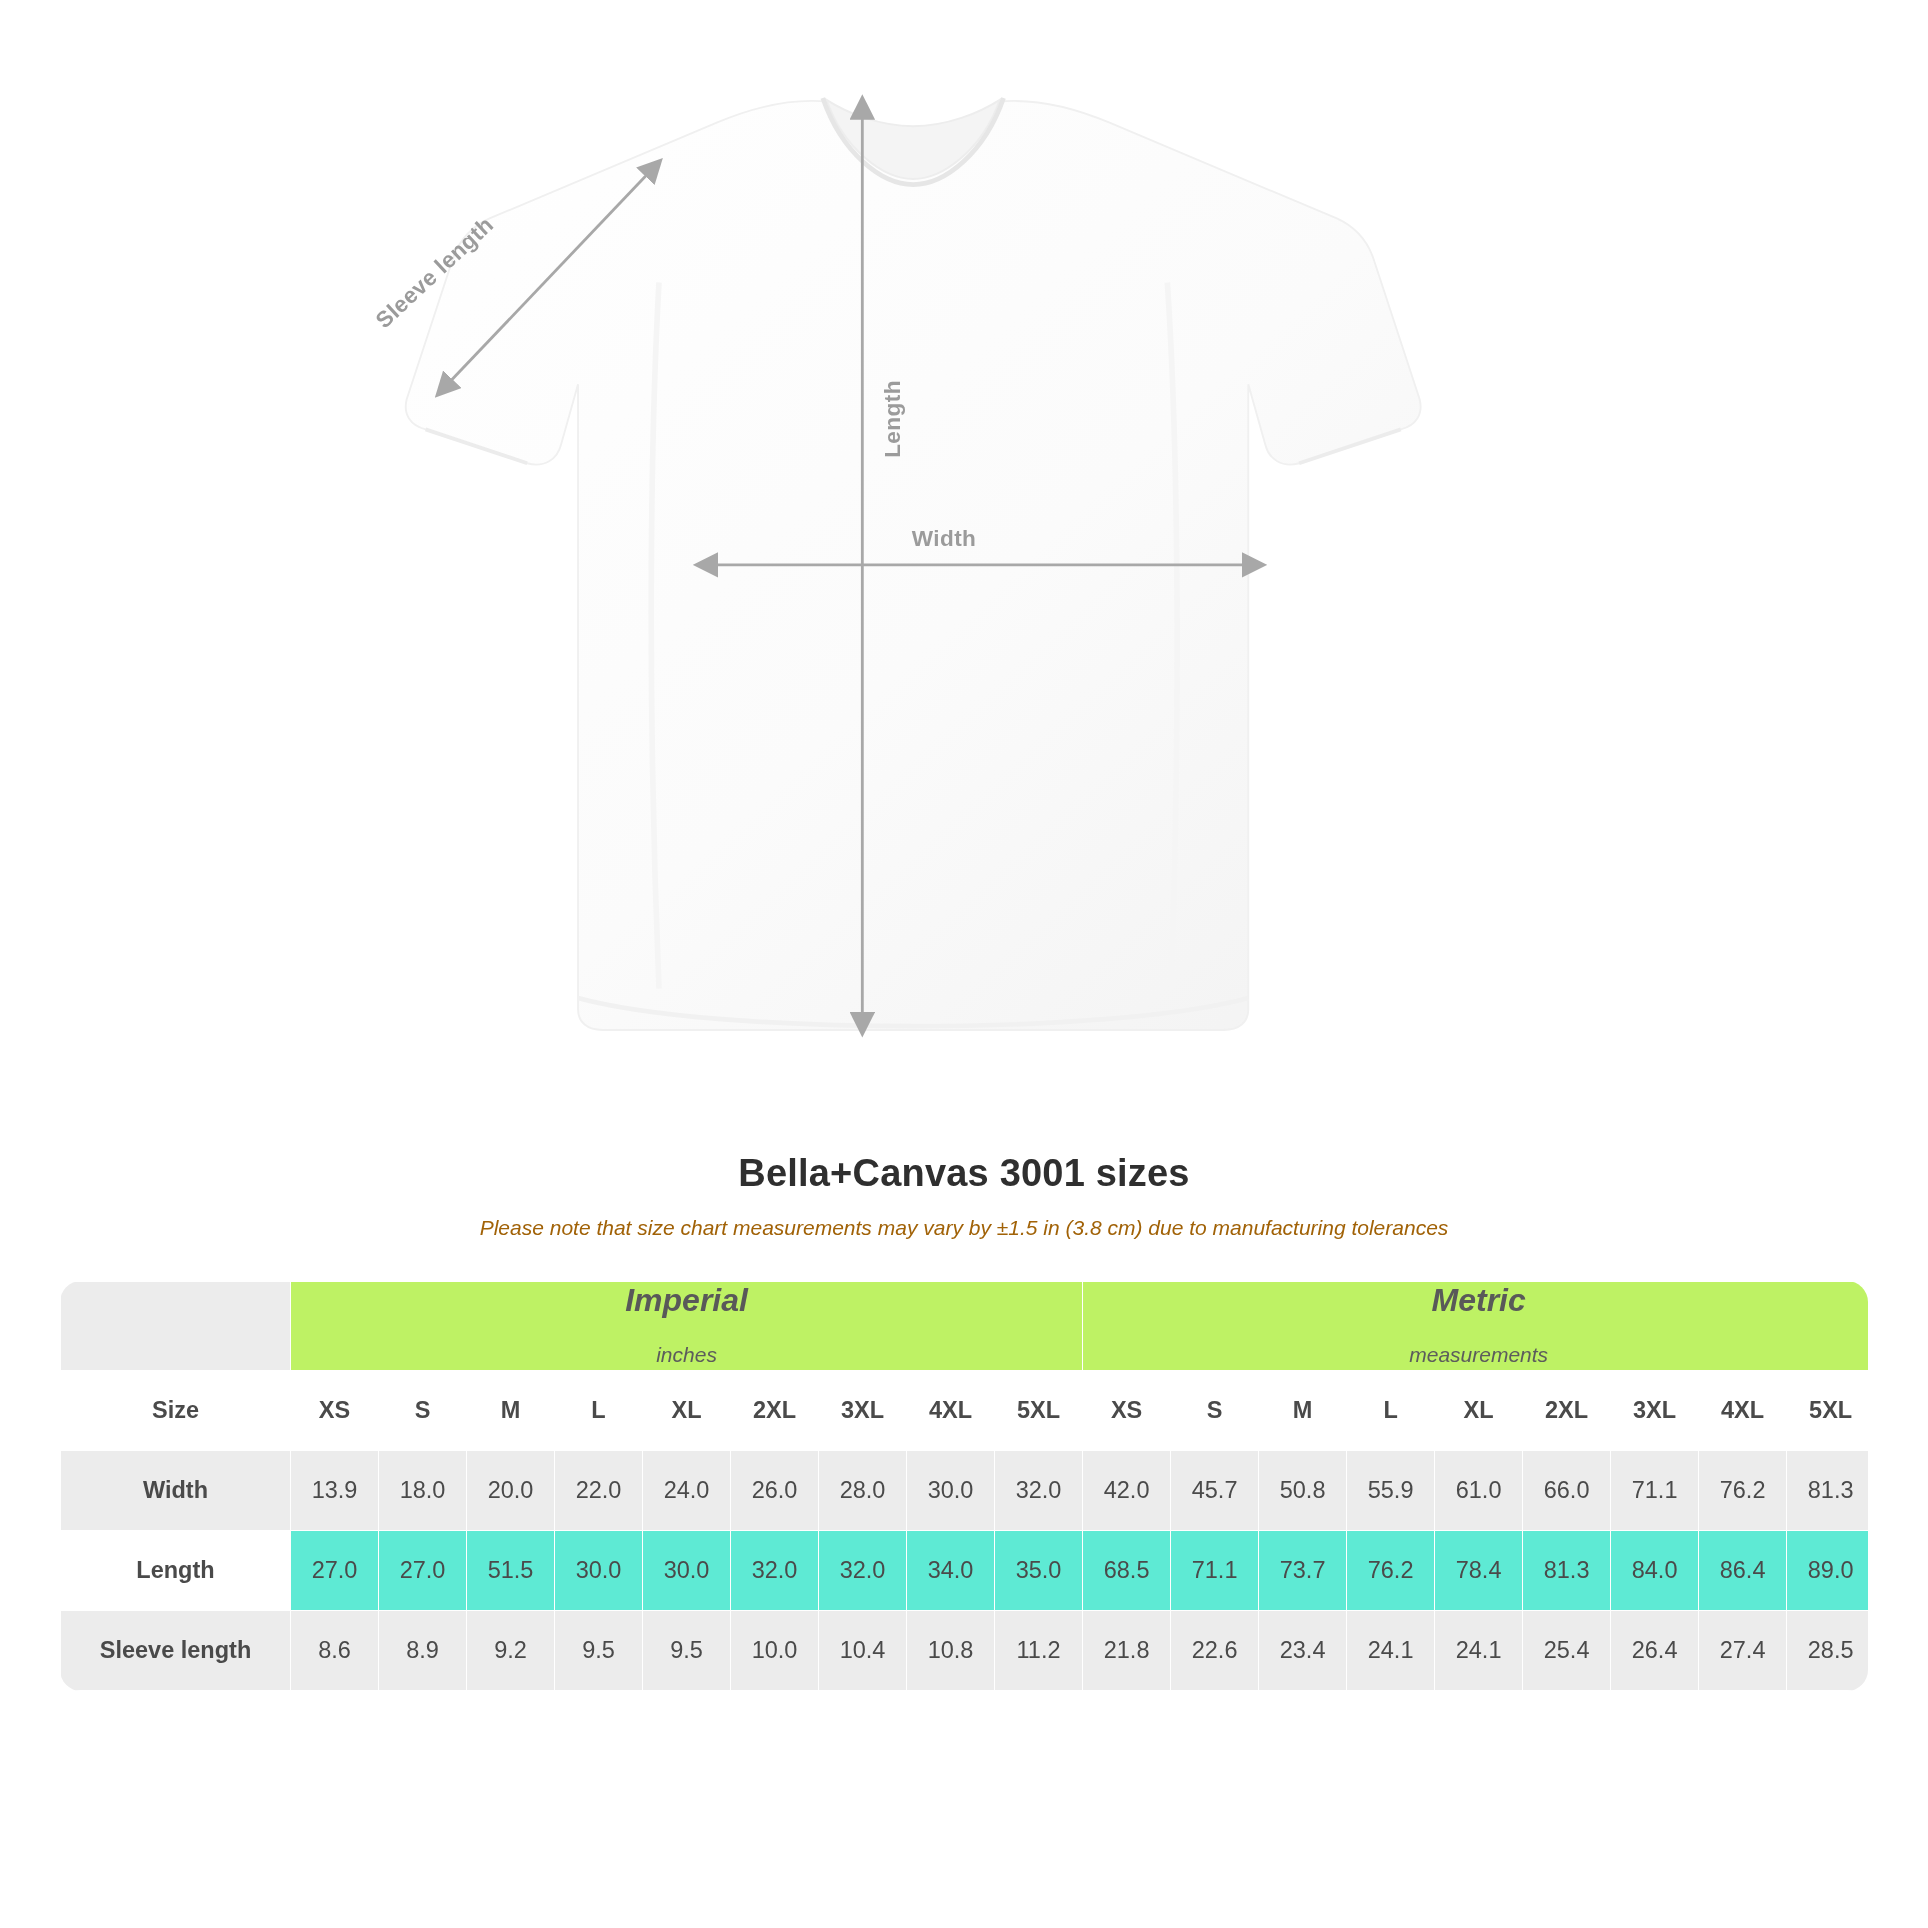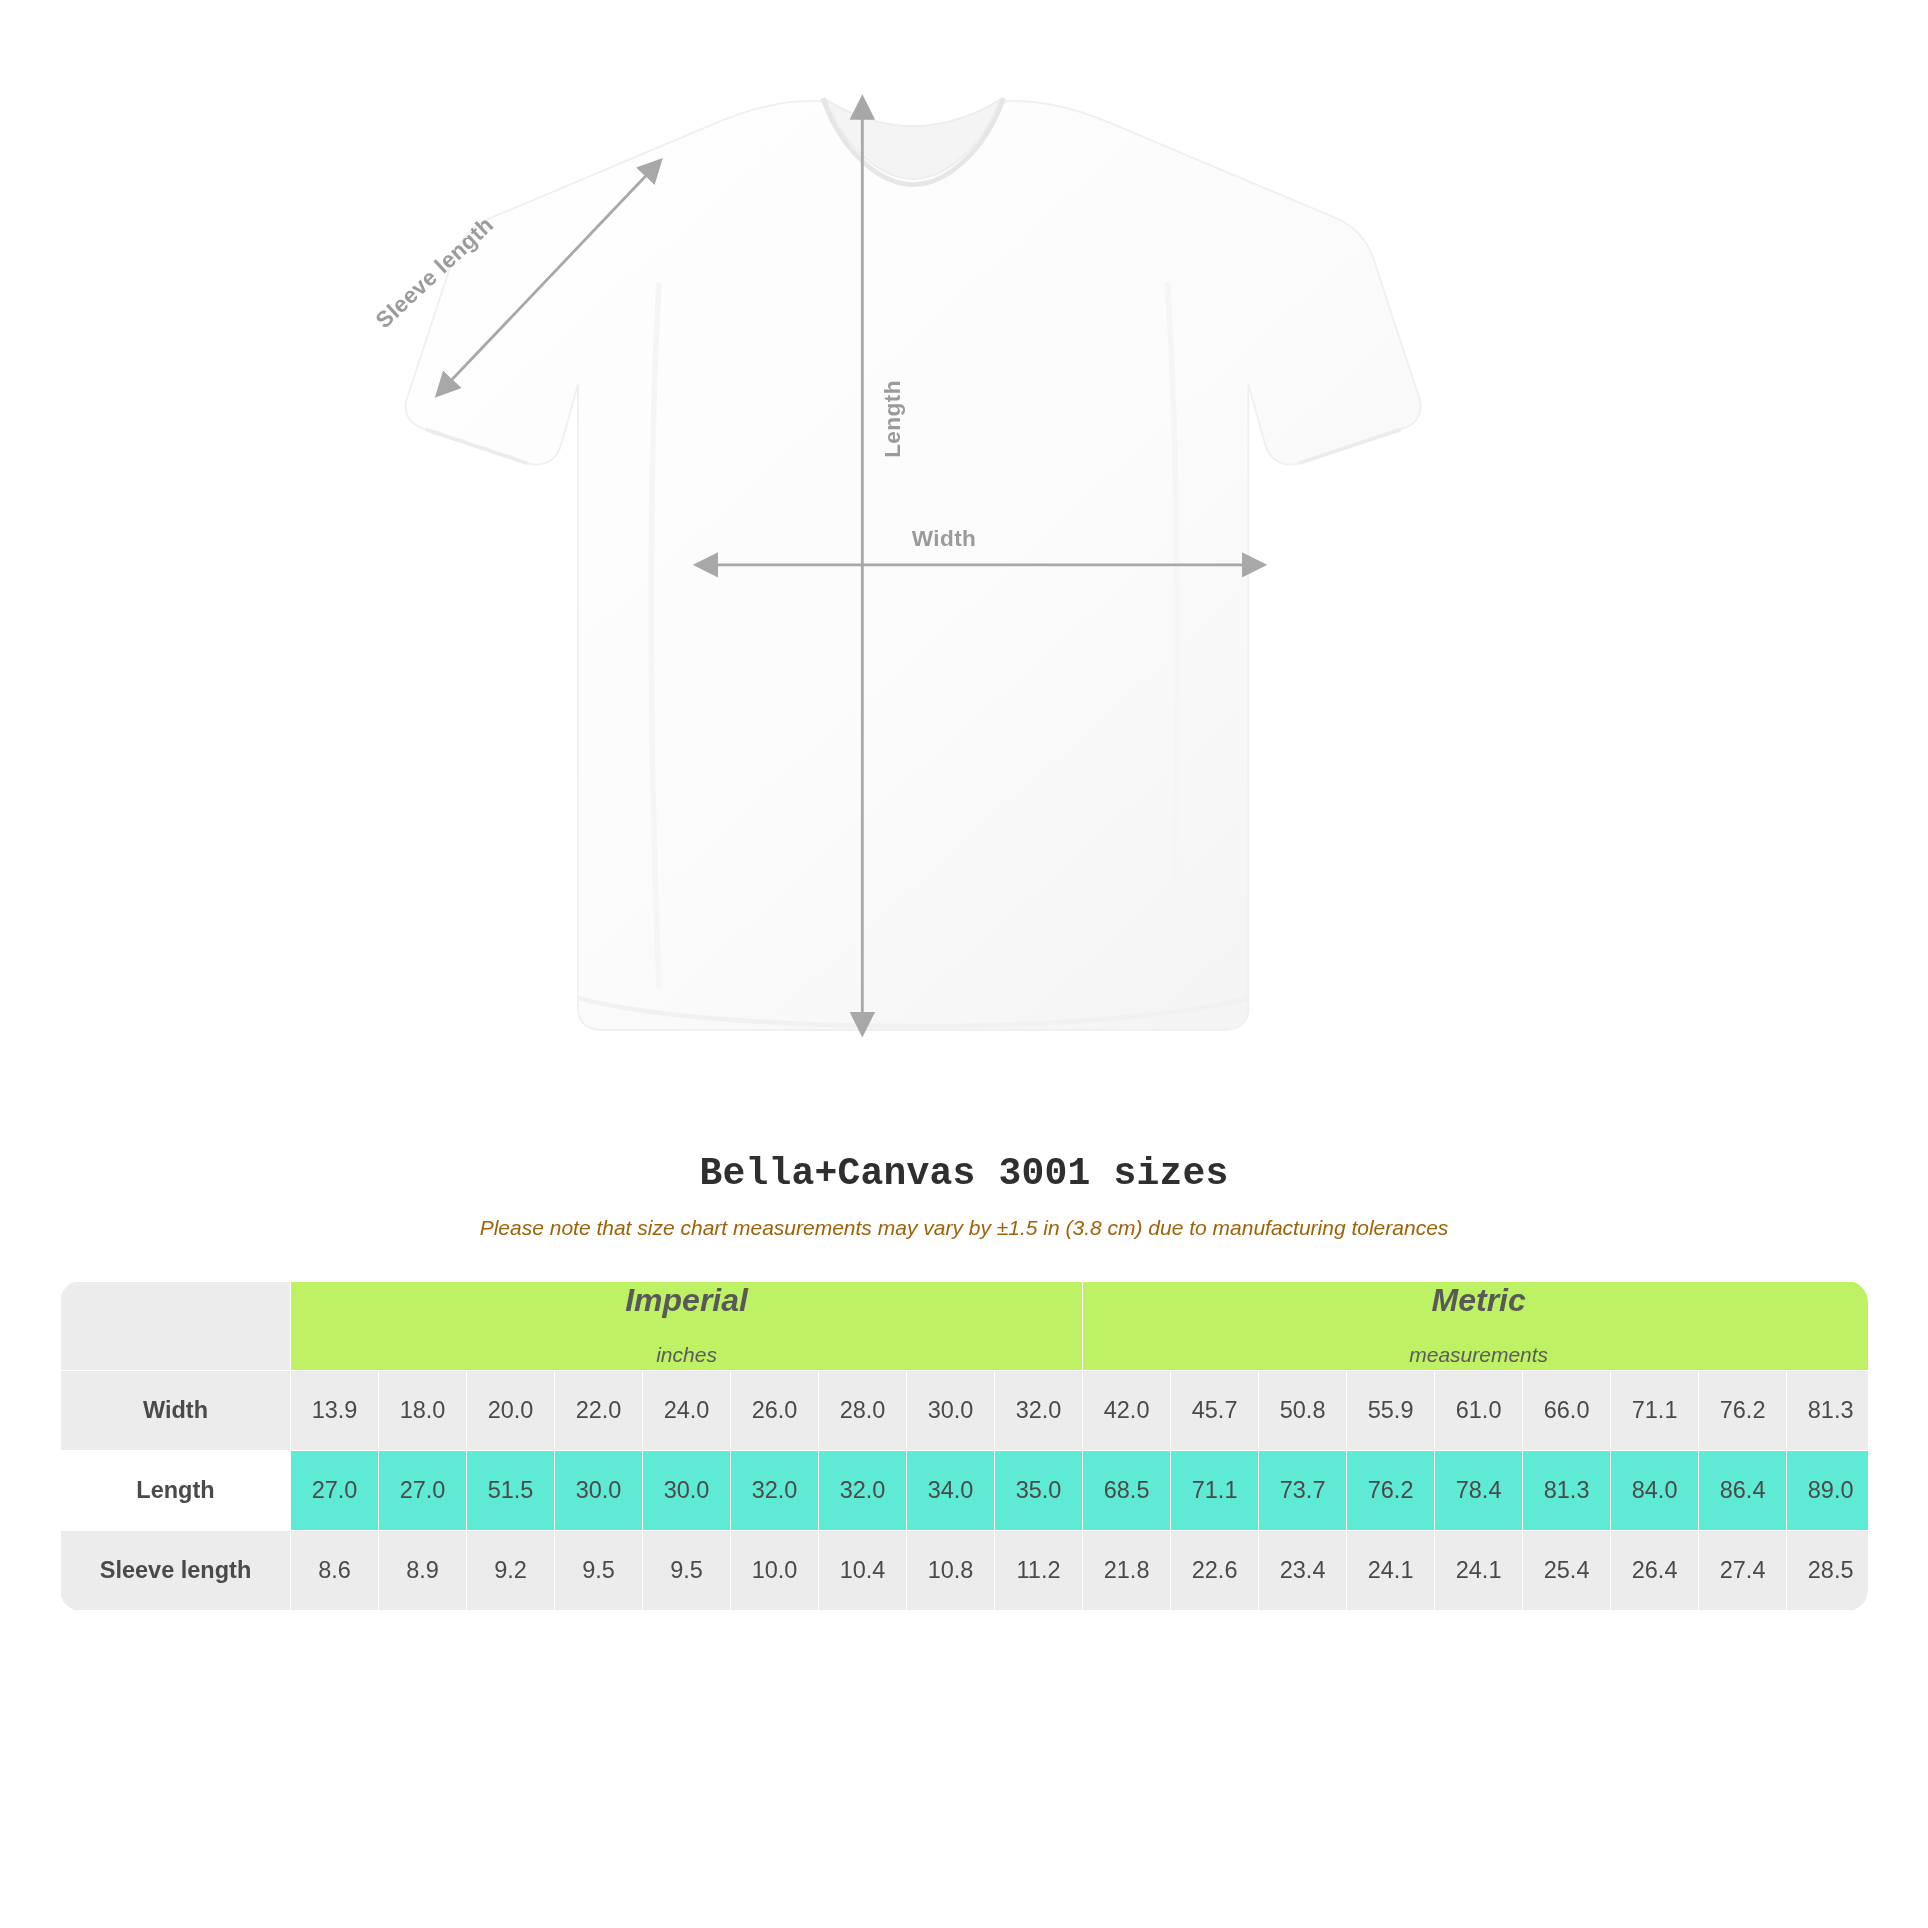--- a/index.html
+++ b/index.html
@@ -58,21 +58,20 @@
 
   
   .chart-heading {
     text-align: center;
     font-size: 38px;
     font-weight: bold;
     color: #2f2f2f;
     margin: 0;
     padding-top: 41px;
     letter-spacing: 0.2px;
-    font-family: Liberation Mono, monospace;
   }
   .chart-note {
     text-align: center;
     font-size: 21px;
     font-style: italic;
     color: #a16207;
     margin: 0;
     padding-top: 21px;
   }
 
@@ -253,20 +252,41 @@
           <td colspan="9">
             <div class="unit-title">Imperial</div>
             <div class="unit-sub">inches</div>
           </td>
           <td colspan="9">
             <div class="unit-title">Metric</div>
             <div class="unit-sub">measurements</div>
           </td>
         </tr>
 
+        <tr class="size-row">
+          <td class="row-head">Size</td>
+          <td>XS</td>
+          <td>S</td>
+          <td>M</td>
+          <td>L</td>
+          <td>XL</td>
+          <td>2XL</td>
+          <td>3XL</td>
+          <td>4XL</td>
+          <td>5XL</td>
+          <td>XS</td>
+          <td>S</td>
+          <td>M</td>
+          <td>L</td>
+          <td>XL</td>
+          <td>2XL</td>
+          <td>3XL</td>
+          <td>4XL</td>
+          <td>5XL</td>
+        </tr>
 
         <tr class="shaded">
           <td class="row-head">Width</td>
           <td>13.9</td>
           <td>18.0</td>
           <td>20.0</td>
           <td>22.0</td>
           <td>24.0</td>
           <td>26.0</td>
           <td>28.0</td>

